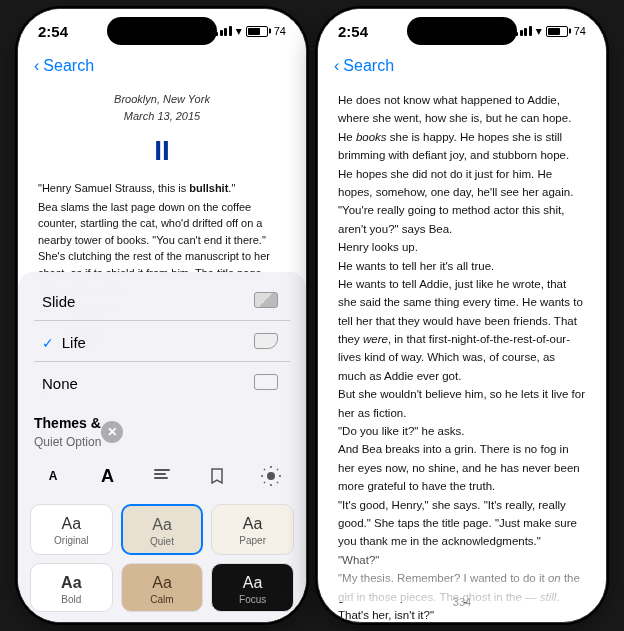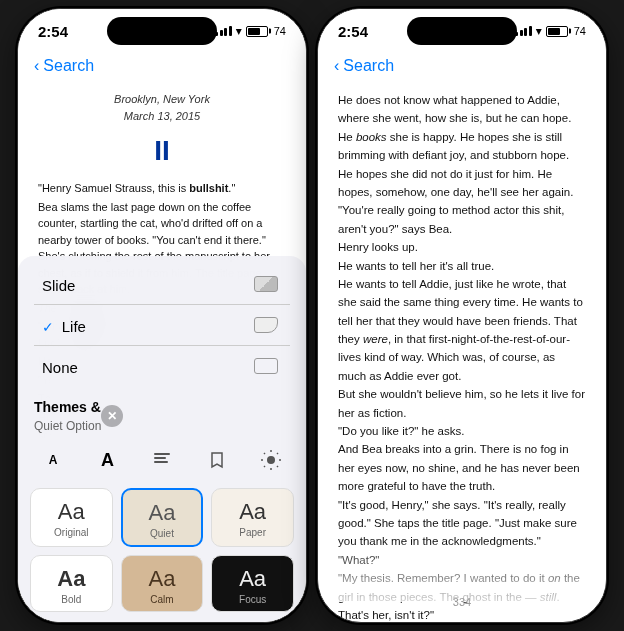--- a/index.html
+++ b/index.html
@@ -255,21 +255,21 @@
       background: #fff;
       position: relative;
     }
     .theme-item.selected {
       border-color: #007AFF;
       border-width: 2px;
     }
     .theme-item.quiet { background: #e8e0d0; }
     .theme-item.calm { background: #d4b896; }
     .theme-aa {
-      font-size: 22px;
+      font-size: 16px;
       font-weight: 500;
       color: #333;
       margin-bottom: 2px;
     }
     .theme-name {
       font-size: 10px;
       color: #666;
     }
     .theme-item.quiet .theme-aa { color: #555; }
     .theme-item.quiet .theme-name { color: #666; }

